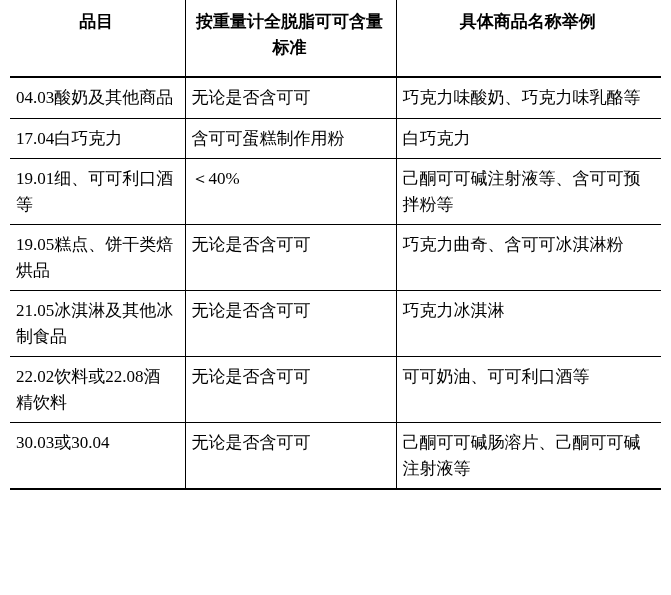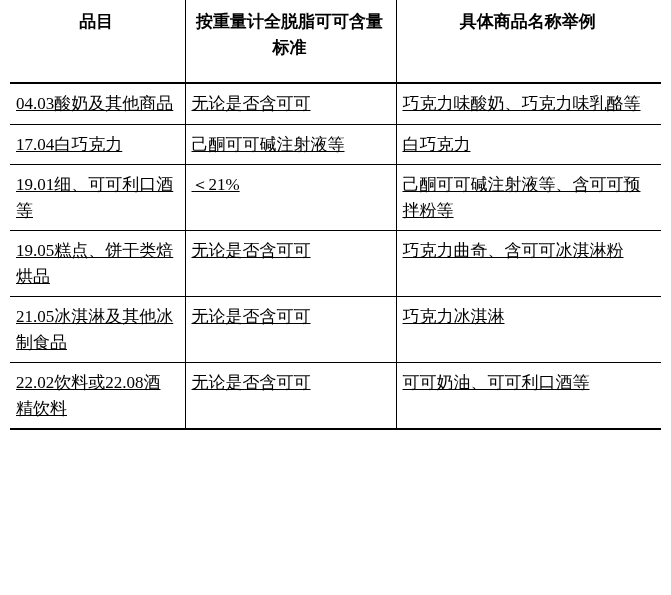--- a/index.html
+++ b/index.html
@@ -44,26 +44,25 @@
   table.doc-table td.col-b,
   table.doc-table th.col-c,
   table.doc-table td.col-c {
     border-left: 1.5px solid #000;
   }
   
   table.doc-table thead th {
     font-weight: bold;
     border-bottom: 2.5px solid #000;
     padding-top: 9px;
-    padding-bottom: 22px;
+    padding-bottom: 16px;
   }
   
   table.doc-table tbody tr td {
     border-bottom: 1px solid #000;
-    text-decoration: underline;
   }
   table.doc-table tbody tr:last-child td {
     border-bottom: 2.5px solid #000;
   }
   .cell-text {
     display: block;
     white-space: pre-line;
   }
 </style>
 </head>
@@ -99,32 +98,32 @@
         </td>
         <td class="col-c">
           <span class="cell-text">巧克力味酸奶、巧克力味乳酪等</span>
         </td>
       </tr>
       <tr>
         <td class="col-a">
           <span class="cell-text">17.04白巧克力</span>
         </td>
         <td class="col-b">
-          <span class="cell-text">己酮可可碱注射液等</span>
+          <span class="cell-text">含可可蛋糕制作用粉</span>
         </td>
         <td class="col-c">
           <span class="cell-text">白巧克力</span>
         </td>
       </tr>
       <tr>
         <td class="col-a">
           <span class="cell-text">19.01细、可可利口酒等</span>
         </td>
         <td class="col-b">
-          <span class="cell-text">＜21%</span>
+          <span class="cell-text">＜40%</span>
         </td>
         <td class="col-c">
           <span class="cell-text">己酮可可碱注射液等、含可可预拌粉等</span>
         </td>
       </tr>
       <tr>
         <td class="col-a">
           <span class="cell-text">19.05糕点、饼干类焙烘品</span>
         </td>
         <td class="col-b">
@@ -149,15 +148,26 @@
         <td class="col-a">
           <span class="cell-text">22.02饮料或22.08酒精饮料</span>
         </td>
         <td class="col-b">
           <span class="cell-text">无论是否含可可</span>
         </td>
         <td class="col-c">
           <span class="cell-text">可可奶油、可可利口酒等</span>
         </td>
       </tr>
+      <tr>
+        <td class="col-a">
+          <span class="cell-text">30.03或30.04</span>
+        </td>
+        <td class="col-b">
+          <span class="cell-text">无论是否含可可</span>
+        </td>
+        <td class="col-c">
+          <span class="cell-text">己酮可可碱肠溶片、己酮可可碱注射液等</span>
+        </td>
+      </tr>
     </tbody>
   </table>
 </div>
 
 </body></html>

